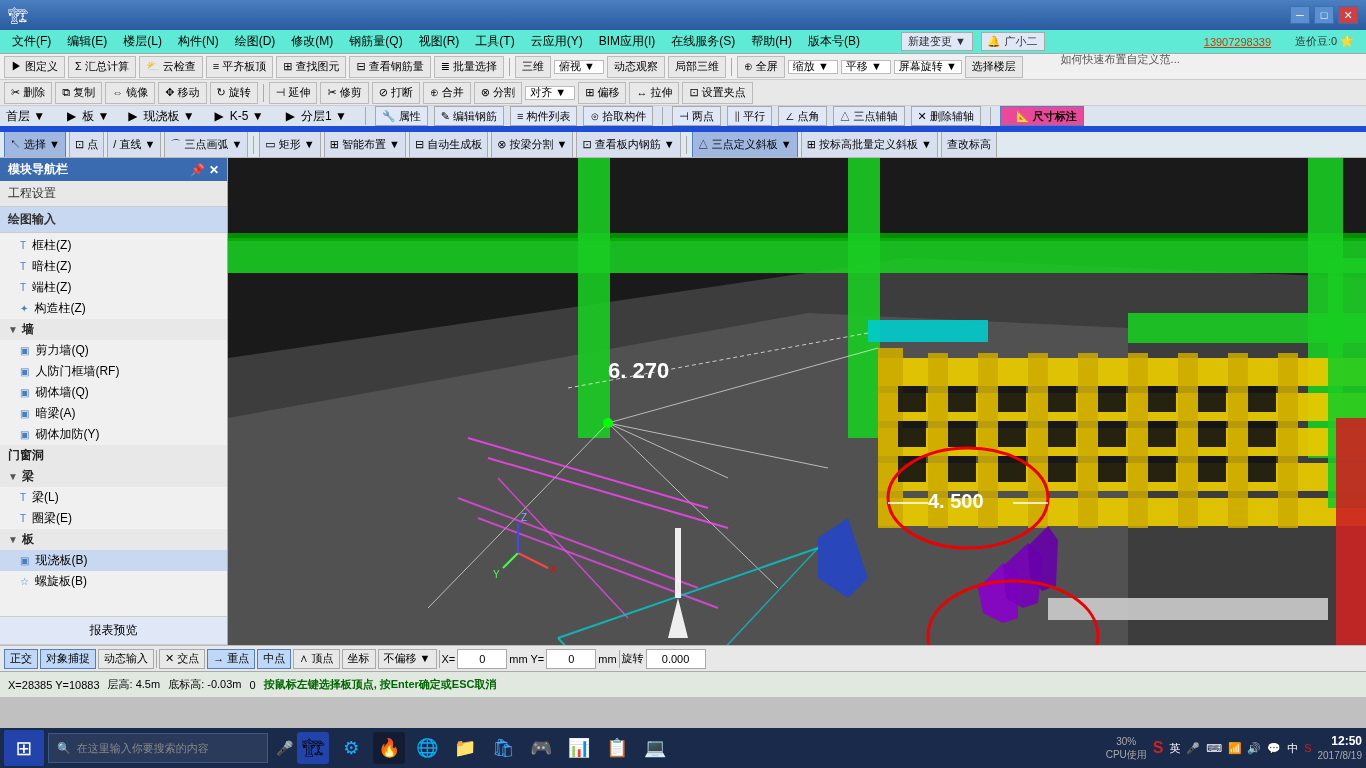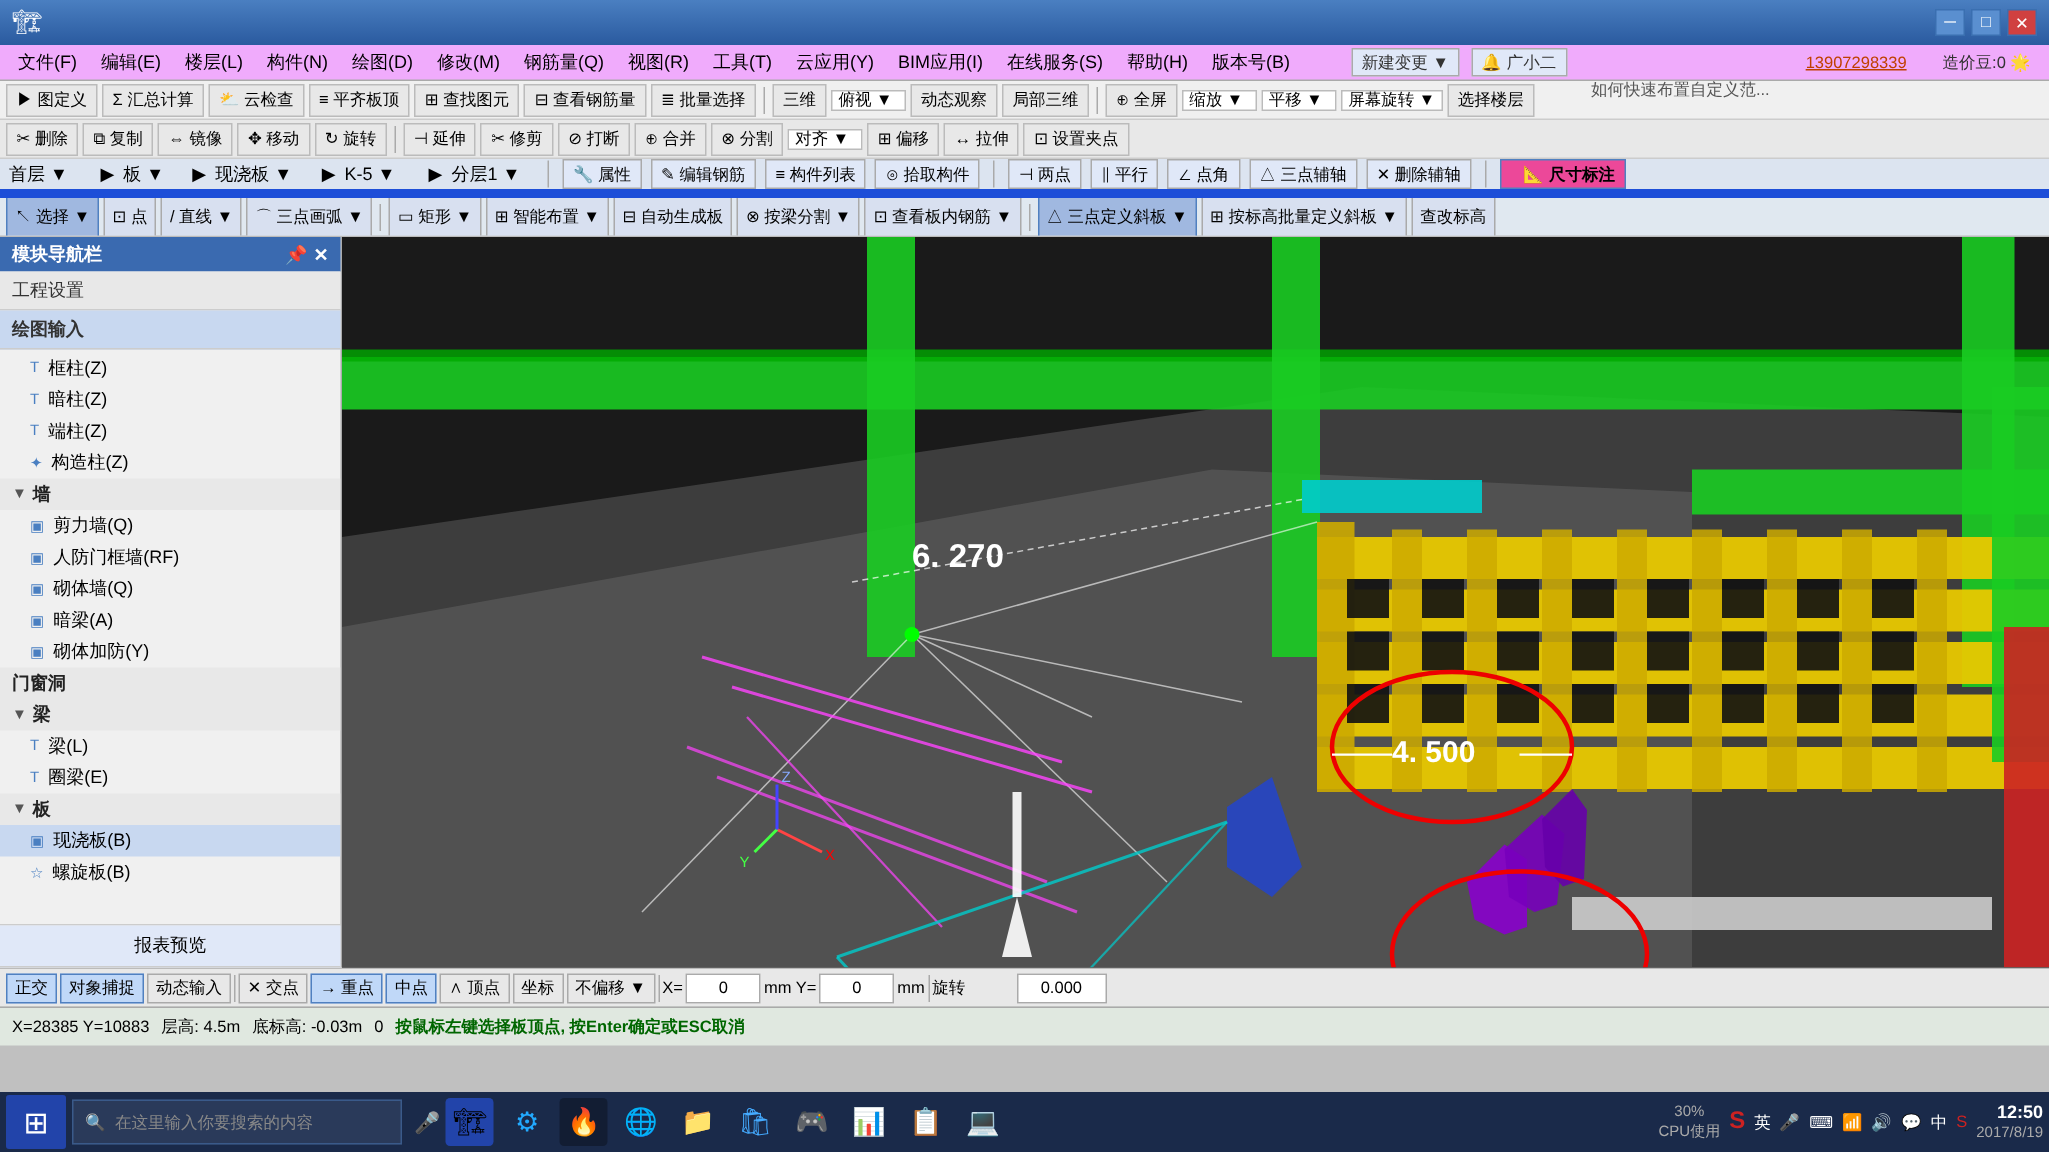--- a/index.html
+++ b/index.html
@@ -13,21 +13,21 @@
     }
     #titlebar .winbtns { display: flex; gap: 4px; }
     #titlebar .winbtn {
       width: 20px; height: 18px; background: #5a8fd0; border: 1px solid #3a6fb0;
       color: white; font-size: 11px; display: flex; align-items: center; justify-content: center; cursor: pointer;
     }
     #titlebar .winbtn.close { background: #d04040; }
 
     
     #menubar {
-      width: 100%; height: 24px; background: #f0abfc; border-bottom: 1px solid #aaa;
+      width: 100%; height: 24px; background: #5eead4; border-bottom: 1px solid #aaa;
       display: flex; align-items: center; padding: 0 4px; font-size: 12px;
     }
     #menubar span { padding: 2px 8px; cursor: pointer; white-space: nowrap; }
     #menubar .right-part { margin-left: auto; display: flex; align-items: center; gap: 8px; font-size: 11px; color: #333; }
 
     
     .toolbar-row {
       width: 100%; height: 26px; background: #f0f0f0; border-bottom: 1px solid #ccc;
       display: flex; align-items: center; padding: 0 4px; gap: 3px; overflow: hidden;
     }
@@ -447,21 +447,21 @@
   <div class="snap-btn inactive">坐标</div>
   <div class="snap-btn inactive">不偏移 ▼</div>
   <div class="separator"></div>
   <span>X=</span>
   <input type="text" value="0" style="width: 50px;">
   <span>mm Y=</span>
   <input type="text" value="0" style="width: 50px;">
   <span>mm</span>
   <div class="separator"></div>
   <span>旋转</span>
-  <input type="text" value="0.000" style="width: 60px; margin-left: 32px;">
+  <input type="text" value="0.000" style="width: 60px;">
 </div>
 
 <div id="infobar">
   <span>X=28385  Y=10883</span>
   <span>层高: 4.5m</span>
   <span>底标高: -0.03m</span>
   <span>0</span>
   <span style="color:#006600; font-weight:bold;">按鼠标左键选择板顶点, 按Enter确定或ESC取消</span>
 </div>
 

